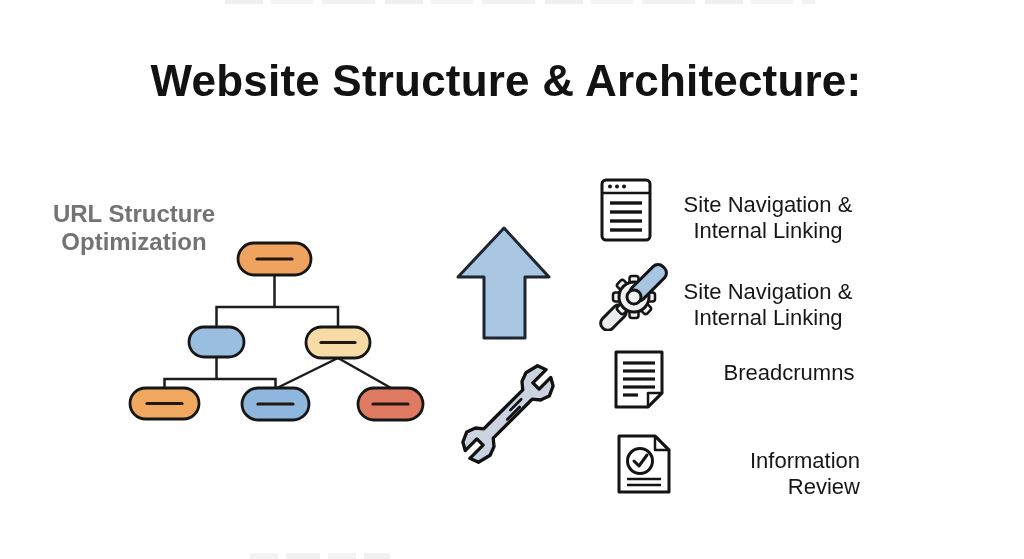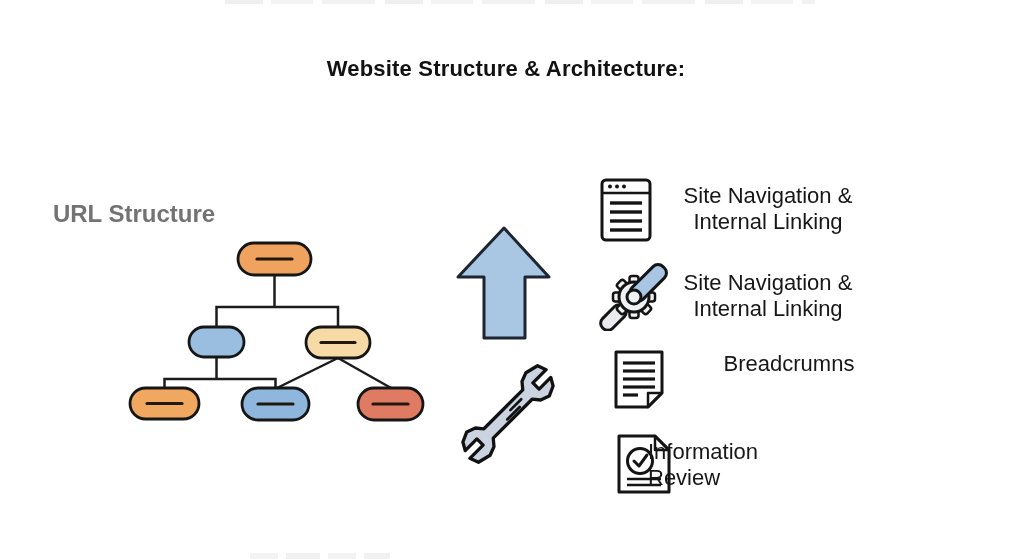--- a/index.html
+++ b/index.html
@@ -25,44 +25,44 @@
   }
   .bottom-remnant {
     left:250px; top:553px; width:140px; height:6px;
     background:repeating-linear-gradient(90deg,
       #f3f3f3 0 28px, #ffffff 28px 36px, #f1f1f1 36px 70px, #ffffff 70px 78px);
   }
 
   .title {
     left:0; top:56px; width:1012px;
     text-align:center;
-    font-size:22px; font-weight:800;
+    font-size:44px; font-weight:800;
     letter-spacing:.2px;
     color:#121212;
   }
 
   .left-label {
     left:28px; top:200px; width:212px;
     text-align:center;
     font-size:24px; line-height:28px;
     color:#737373;
     font-weight:bold;
   }
 
   .tree-svg   { left:118px; top:232px; }
   .arrow-svg  { left:452px; top:225px; }
   .wrench-svg { left:448px; top:346px; }
 
   .list-text {
-    font-size:22px; line-height:26px; color:#171717;
+    font-size:22px; line-height:26px; color:#171717;margin-top:9px;
   }
   .lt-1 { left:667px; top:183px; width:202px; text-align:center; }
   .lt-2 { left:667px; top:270px; width:202px; text-align:center; }
   .lt-3 { left:684px; top:351px; width:210px; text-align:center; }
-  .lt-4 { left:648px; top:439px; width:212px; text-align:left; }
+  .lt-4 { left:648px; top:439px; width:212px; text-align:right; }
 
   .li-1 { left:600px; top:178px; }
   .li-2 { left:594px; top:261px; }
   .li-3 { left:613px; top:350px; }
   .li-4 { left:615px; top:434px; }
 
   .tree-stroke { stroke:#1c1c1c; stroke-width:2.5; }
   .node-stroke { stroke:#161616; stroke-width:2.8; }
   .inner-line  { stroke:#23180f; stroke-width:3.2; stroke-linecap:round; }
   .icon-stroke { stroke:#141414; fill:none; }
@@ -70,20 +70,21 @@
 </head>
 <body>
 
 <div class="abs top-remnant"></div>
 <div class="abs bottom-remnant"></div>
 
 <div class="abs title">Website Structure &amp; Architecture:</div>
 
 <div class="abs left-label">
   <div>URL Structure</div>
+  <div>Optimization</div>
 </div>
 
 <svg class="abs tree-svg" width="320" height="200" viewBox="0 0 320 200">
 
   <g class="tree-stroke" fill="none">
     <line x1="156.5" y1="43" x2="156.5" y2="75"></line>
     <polyline points="98.5,95 98.5,75 220,75 220,95"></polyline>
     <line x1="98.5" y1="125" x2="98.5" y2="147"></line>
     <polyline points="46.5,156 46.5,147 157.5,147 157.5,156"></polyline>
     <line x1="220" y1="126" x2="159" y2="156"></line>

